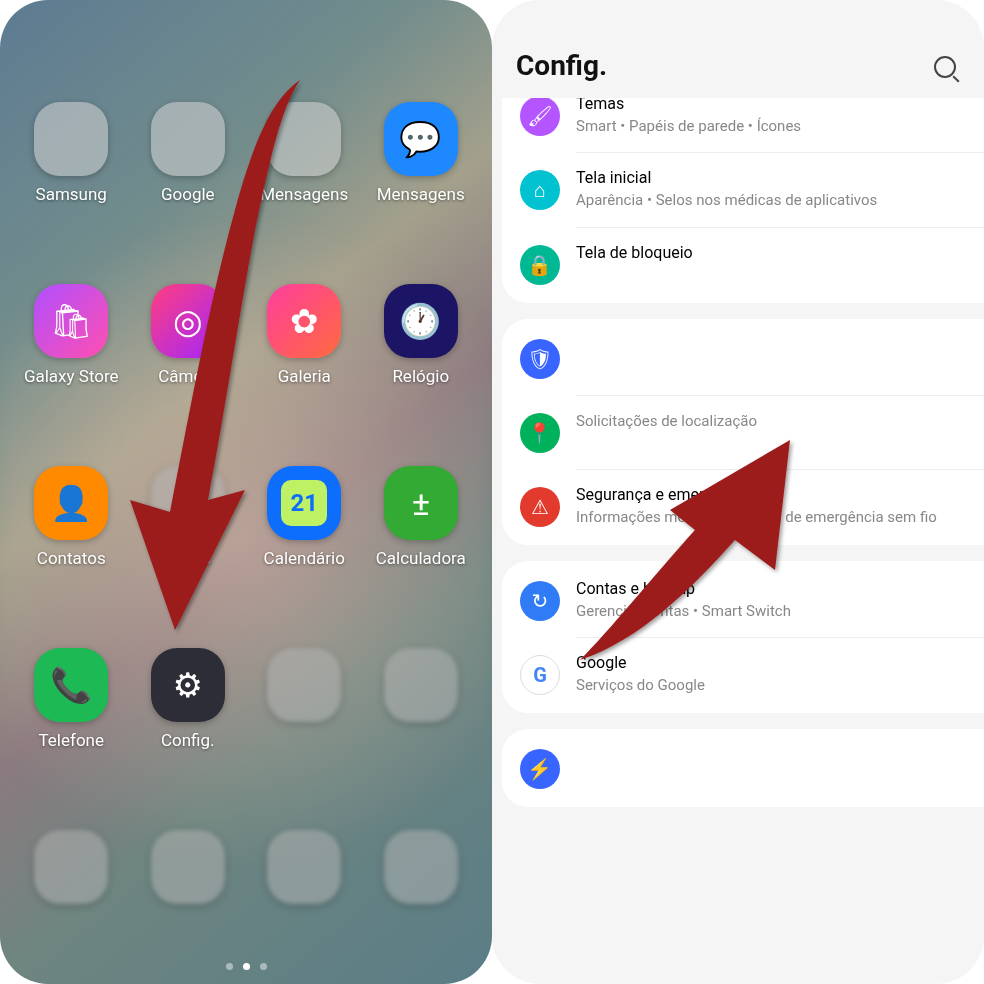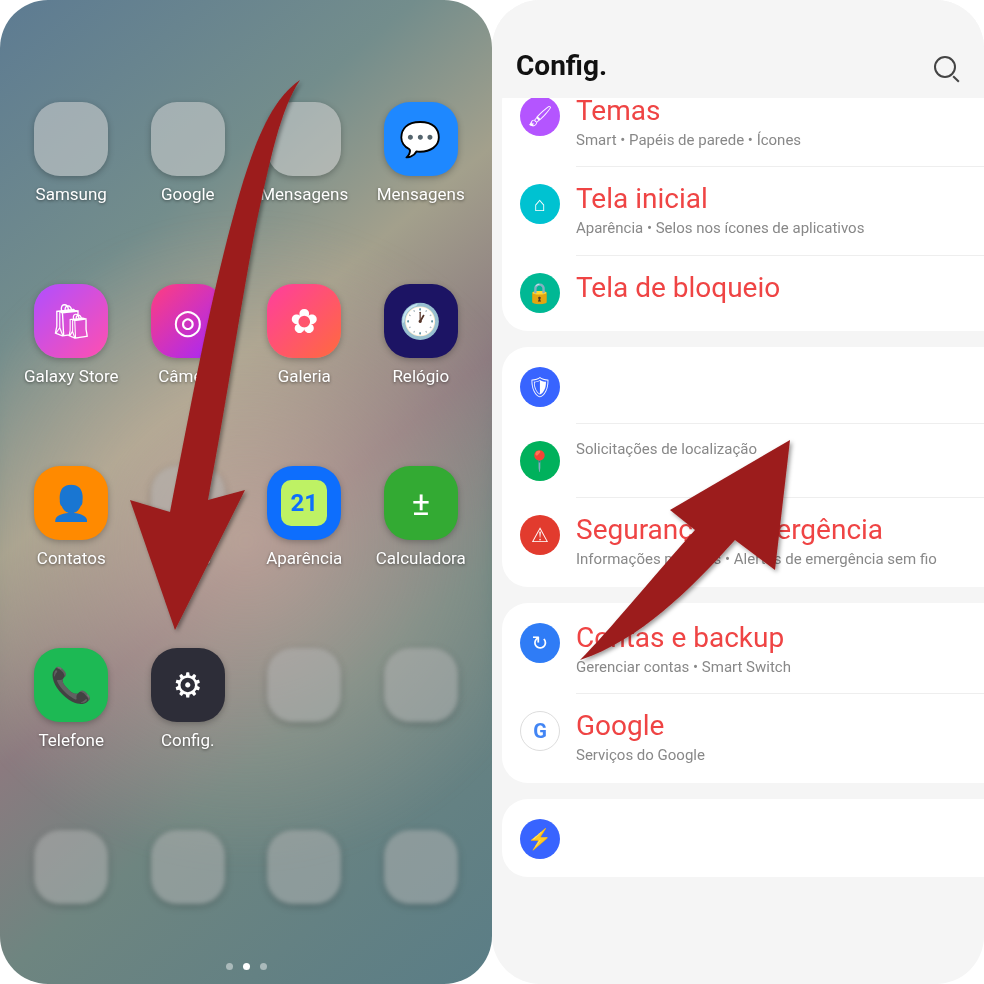--- a/index.html
+++ b/index.html
@@ -126,21 +126,21 @@
   }
   .s-item + .s-item::before {
     content:""; position:absolute; top:0; left:74px; right:0; height:1px; background:#eee;
   }
   .s-icon {
     width:40px; height:40px; border-radius:50%;
     display:flex; align-items:center; justify-content:center;
     font-size:20px; color:#fff; flex-shrink:0;
     margin-top:2px;
   }
-  .s-text .s-title { font-size:28px; color:#ef4444; margin-bottom:3px; }
+  .s-text .s-title { font-size:16px; color:#000000; margin-bottom:3px; }
   .s-text .s-sub { font-size:15px; color:#888; line-height:1.35; }
 
   
   .arrow-svg { position:absolute; pointer-events:none; }
   .arrow-left { top:70px; left:100px; width:260px; height:630px; }
   .arrow-right { top:380px; left:520px; width:360px; height:300px; }
 
   .first-item-partial { margin-top:-22px; }
 </style>
 </head>
@@ -215,21 +215,21 @@
         <div class="label">Contatos</div>
       </div>
       <div class="app">
         <div class="icon blur-icon"></div>
         <div class="label">Notas</div>
       </div>
       <div class="app">
         <div class="icon" style="background: rgb(13, 110, 253);">
           <div style="background:#bef264;color:#0d6efd;font-weight:700;font-size:24px;width:46px;height:46px;border-radius:10px;display:flex;align-items:center;justify-content:center;">21</div>
         </div>
-        <div class="label">Aparência</div>
+        <div class="label">Calendário</div>
       </div>
       <div class="app">
         <div class="icon" style="background: rgb(51, 170, 51);">±</div>
         <div class="label">Calculadora</div>
       </div>
       <div class="app">
         <div class="icon" style="background: rgb(29, 185, 84);">📞</div>
         <div class="label">Telefone</div>
       </div>
       <div class="app">
@@ -279,21 +279,21 @@
           <div class="s-icon" style="background: rgb(180, 85, 255);">🖌</div>
           <div class="s-text">
             <div class="s-title">Temas</div>
             <div class="s-sub">Smart • Papéis de parede • Ícones</div>
           </div>
         </div>
         <div class="s-item">
           <div class="s-icon" style="background: rgb(0, 194, 209);">⌂</div>
           <div class="s-text">
             <div class="s-title">Tela inicial</div>
-            <div class="s-sub">Aparência • Selos nos ícones de aplicativos</div>
+            <div class="s-sub">Aparência • Selos nos médicas de aplicativos</div>
           </div>
         </div>
         <div class="s-item">
           <div class="s-icon" style="background: rgb(0, 184, 148);">🔒</div>
           <div class="s-text">
             <div class="s-title">Tela de bloqueio</div>
           </div>
         </div>
       </div>
       <div class="settings-group">

